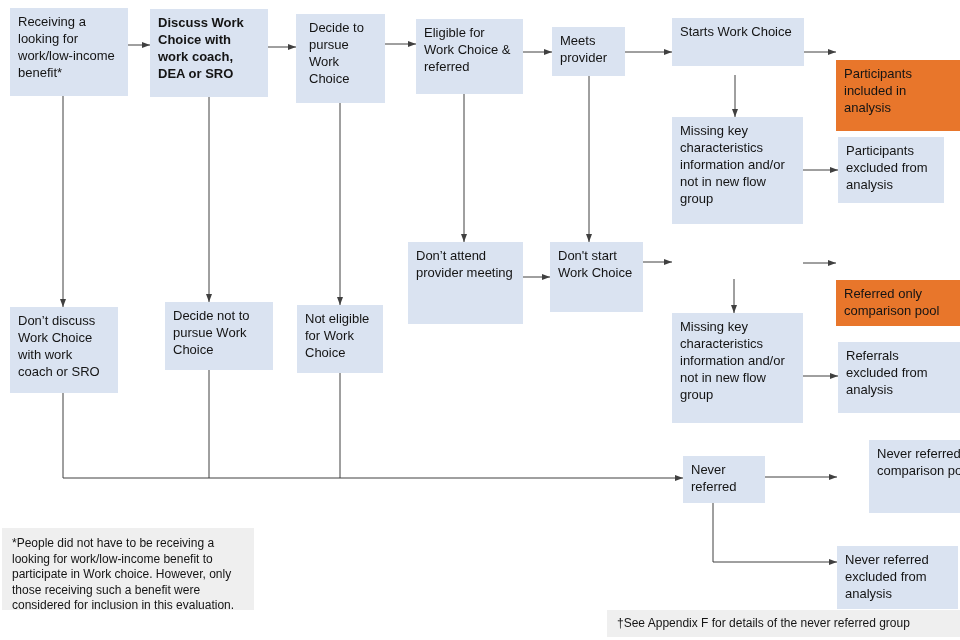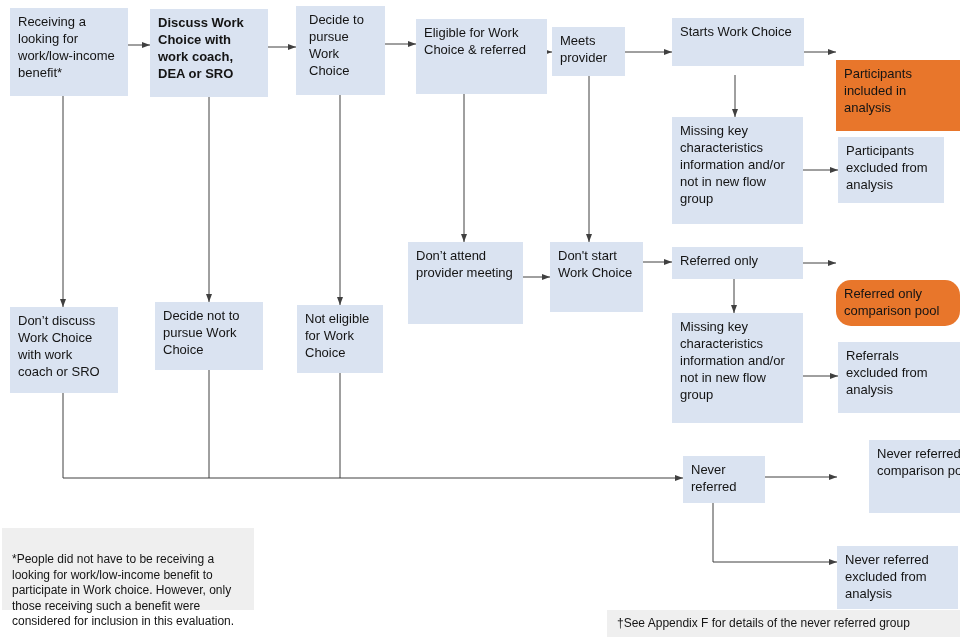--- a/index.html
+++ b/index.html
@@ -6,37 +6,37 @@
   body{width:960px;height:640px;position:relative;overflow:hidden;
        font-family:"Liberation Sans",sans-serif;}
   .canvas{position:absolute;inset:0;width:960px;height:640px;}
   svg.wires{position:absolute;left:0;top:0;z-index:1;pointer-events:none;}
   .box{position:absolute;z-index:2;box-sizing:border-box;
        background:var(--blue,#dae3f1);color:#141414;
        font-size:13px;line-height:17px;padding:5px 8px;text-align:left;}
   .box.orange{background:var(--orange,#e8762b);margin-top:33px;}
   .footnote{position:absolute;z-index:2;box-sizing:border-box;
        background:var(--gray,#efefef);color:#141414;
-       font-size:12px;line-height:15.5px;padding:24px 10px;}
+       font-size:12px;line-height:15.5px;padding:8px 10px;}
   
   .b-receiving{left:10px;top:8px;width:118px;height:88px;}
   .b-discuss{left:150px;top:9px;width:118px;height:88px;font-weight:bold;}
-  .b-decide-pursue{left:296px;top:6px;width:89px;height:89px;padding-left:13px;}
-  .b-eligible{left:416px;top:19px;width:131px;height:75px;}
+  .b-decide-pursue{left:296px;top:14px;width:89px;height:89px;padding-left:13px;}
+  .b-eligible{left:416px;top:19px;width:107px;height:75px;}
   .b-meets{left:552px;top:27px;width:73px;height:49px;}
   .b-starts{left:672px;top:18px;width:132px;height:48px;}
   .b-part-incl{left:836px;top:27px;width:124px;height:71px;}
   .b-missing1{left:672px;top:117px;width:131px;height:107px;}
   .b-part-excl{left:838px;top:137px;width:106px;height:66px;}
   .b-dont-attend{left:408px;top:242px;width:115px;height:82px;}
   .b-dont-start{left:550px;top:242px;width:93px;height:70px;}
   .b-ref-only{left:672px;top:247px;width:131px;height:32px;}
-  .b-ref-pool{left:836px;top:247px;width:124px;height:46px;border-radius:15px;}
+  .b-ref-pool{left:836px;top:247px;width:124px;height:46px;}
   .b-dont-discuss{left:10px;top:307px;width:108px;height:86px;}
-  .b-decide-not{left:155px;top:302px;width:108px;height:68px;}
+  .b-decide-not{left:165px;top:302px;width:108px;height:68px;}
   .b-not-elig{left:297px;top:305px;width:86px;height:68px;}
   .b-missing2{left:672px;top:313px;width:131px;height:110px;}
   .b-refs-excl{left:838px;top:342px;width:122px;height:71px;}
   .b-never-ref{left:683px;top:456px;width:82px;height:47px;}
   .b-never-pool{left:837px;top:440px;width:121px;height:73px;margin-left:32px;}
   .b-never-excl{left:837px;top:530px;width:121px;height:63px;margin-top:16px;}
   .fn-left{left:2px;top:528px;width:252px;height:82px;}
   .fn-right{left:607px;top:610px;width:353px;height:27px;padding:6px 10px;}
 </style>
 </head>
@@ -81,21 +81,20 @@
   <div class="box b-discuss">Discuss Work Choice with work coach, DEA or SRO</div>
   <div class="box b-decide-pursue">Decide to pursue Work Choice</div>
   <div class="box b-eligible">Eligible for Work Choice &amp; referred</div>
   <div class="box b-meets">Meets provider</div>
   <div class="box b-starts">Starts Work Choice</div>
   <div class="box orange b-part-incl">Participants included in analysis</div>
   <div class="box b-missing1">Missing key characteristics information and/or not in new flow group</div>
   <div class="box b-part-excl">Participants excluded from analysis</div>
   <div class="box b-dont-attend">Don’t attend provider meeting</div>
   <div class="box b-dont-start">Don't start Work Choice</div>
-  <div class="box b-ref-only">Referred only</div>
   <div class="box orange b-ref-pool">Referred only comparison pool</div>
   <div class="box b-dont-discuss">Don’t discuss Work Choice with work coach or SRO</div>
   <div class="box b-decide-not">Decide not to pursue Work Choice</div>
   <div class="box b-not-elig">Not eligible for Work Choice</div>
   <div class="box b-missing2">Missing key characteristics information and/or not in new flow group</div>
   <div class="box b-refs-excl">Referrals excluded from analysis</div>
   <div class="box b-never-ref">Never referred</div>
   <div class="box b-never-pool">Never referred comparison pool†</div>
   <div class="box b-never-excl">Never referred excluded from analysis</div>
 

